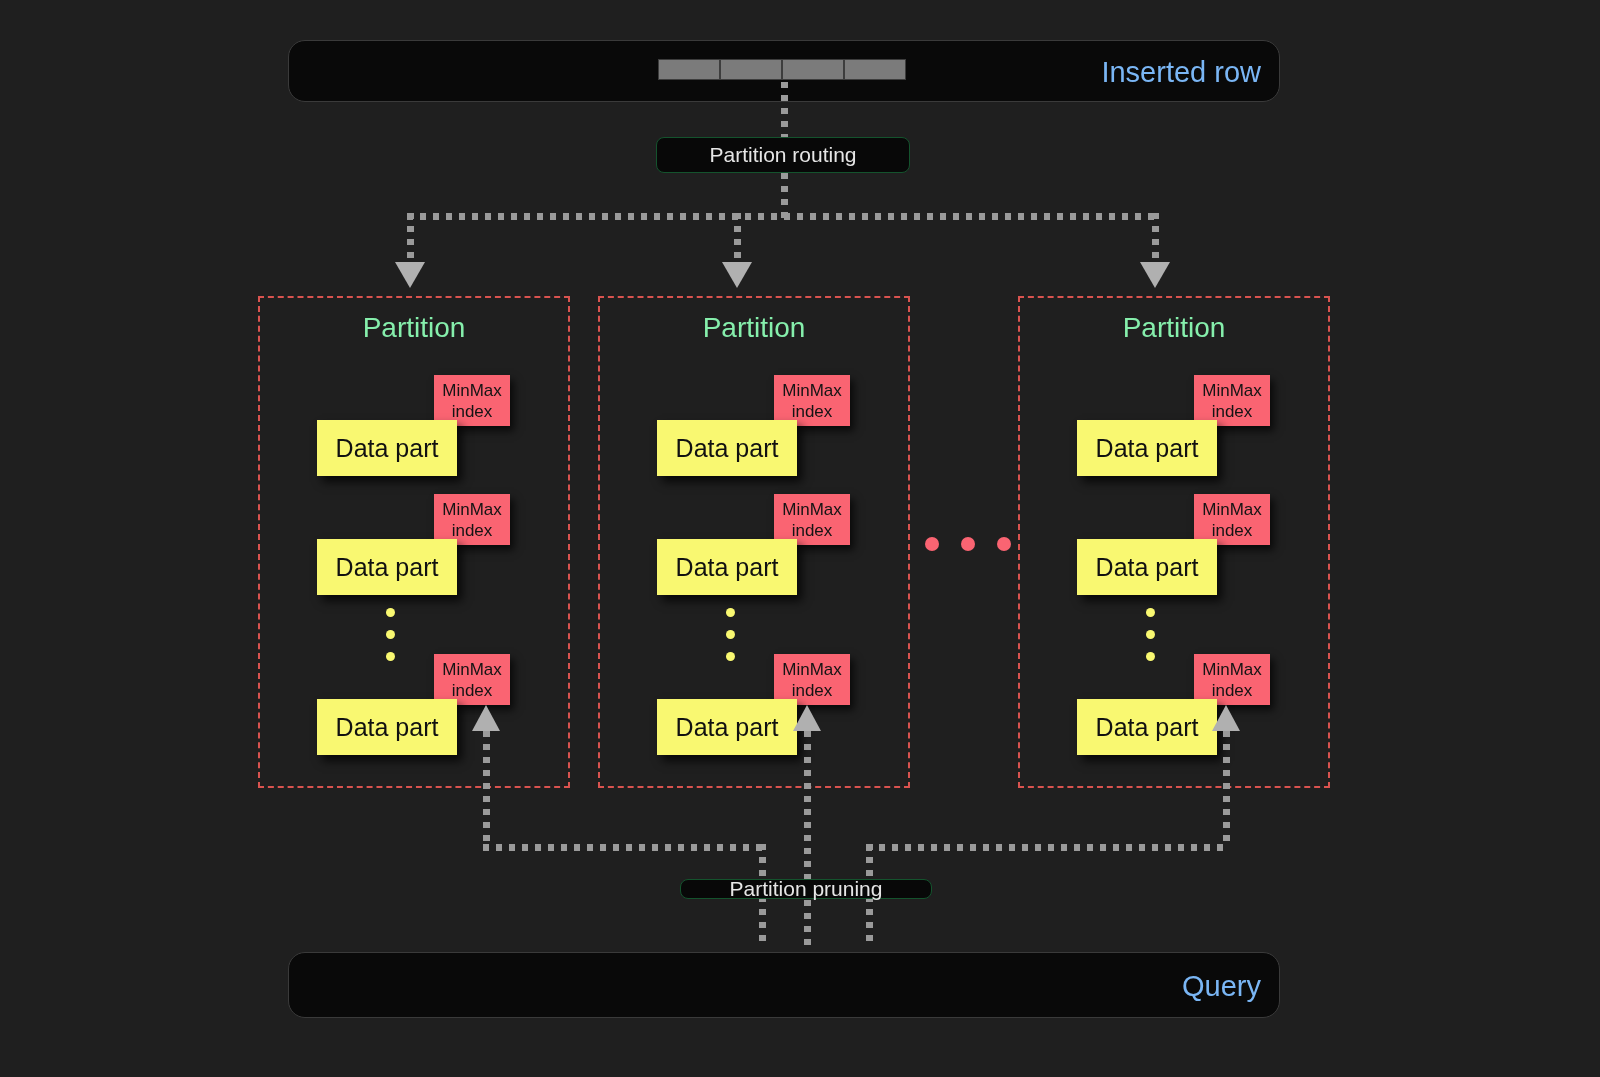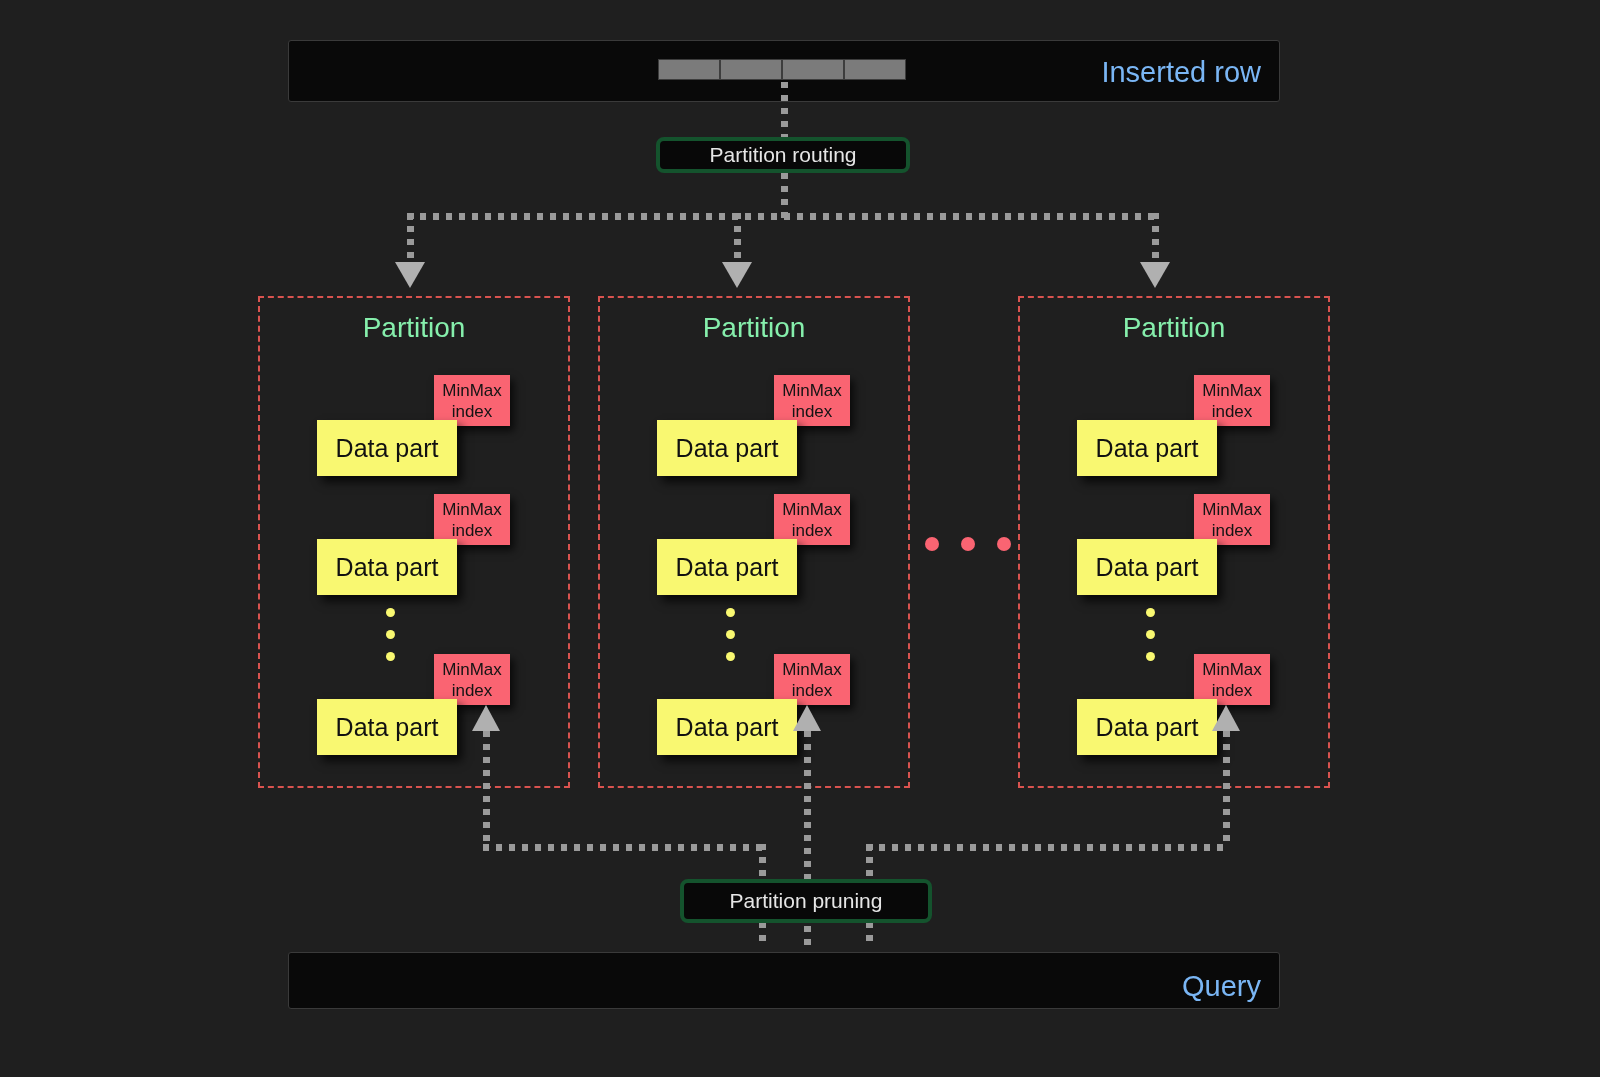--- a/index.html
+++ b/index.html
@@ -3,45 +3,45 @@
 <meta charset="utf-8">
 <style>
   html,body{margin:0;padding:0;background:#1f1f1f;}
   body{width:1600px;height:1077px;position:relative;overflow:hidden;
        font-family:"Liberation Sans","DejaVu Sans",sans-serif;}
 
   .stage{position:absolute;left:0;top:0;width:1600px;height:1077px;}
 
   
   .barbox{position:absolute;background:#090909;border:1px solid #3a3a3a;
-          border-radius:3px;box-sizing:border-box;}
+          border-radius:17px;box-sizing:border-box;}
   #inserted-row-bar{left:288px;top:40px;width:992px;height:62px;}
-  #query-bar{left:288px;top:952px;width:992px;height:57px;}
+  #query-bar{left:288px;top:952px;width:992px;height:66px;}
 
   .bar-label{position:absolute;color:#7ab6f5;font-size:29px;line-height:1;}
   #inserted-row-label{right:18px;top:17px;}
   #query-label{right:18px;top:19px;}
 
   
   .rowcells{position:absolute;left:658px;top:59px;display:flex;}
   .rowcells .cell{width:62px;height:21px;background:#7b7b7b;
                   border:1px solid #3d3d3d;box-sizing:border-box;}
 
   
   #query-code{position:absolute;left:320px;top:969px;
               font-family:"DejaVu Sans Mono","Liberation Mono",monospace;
               font-size:26px;color:#e8e8e8;white-space:pre;letter-spacing:0px;}
   #query-code .key{color:#f4646f;}
 
   
-  .pill{position:absolute;background:#080808;border:4px solid #14532d;
+  .pill{position:absolute;background:#080808;border:1px solid #14532d;
         border-radius:8px;box-sizing:border-box;display:flex;
         align-items:center;justify-content:center;color:#e6e6e6;font-size:21px;}
   #partition-routing-box{left:656px;top:137px;width:254px;height:36px;}
-  #partition-pruning-box{left:680px;top:879px;width:252px;height:44px;}
+  #partition-pruning-box{left:680px;top:879px;width:252px;height:20px;}
 
   
   .partition{position:absolute;top:296px;width:312px;height:492px;
              border:2px dashed #d9534f;box-sizing:border-box;}
   #partition-1{left:258px;}
   #partition-2{left:598px;}
   #partition-3{left:1018px;}
   .partition-title{position:absolute;top:14px;left:0;width:100%;text-align:center;
                    color:#86efac;font-size:28px;}
 

